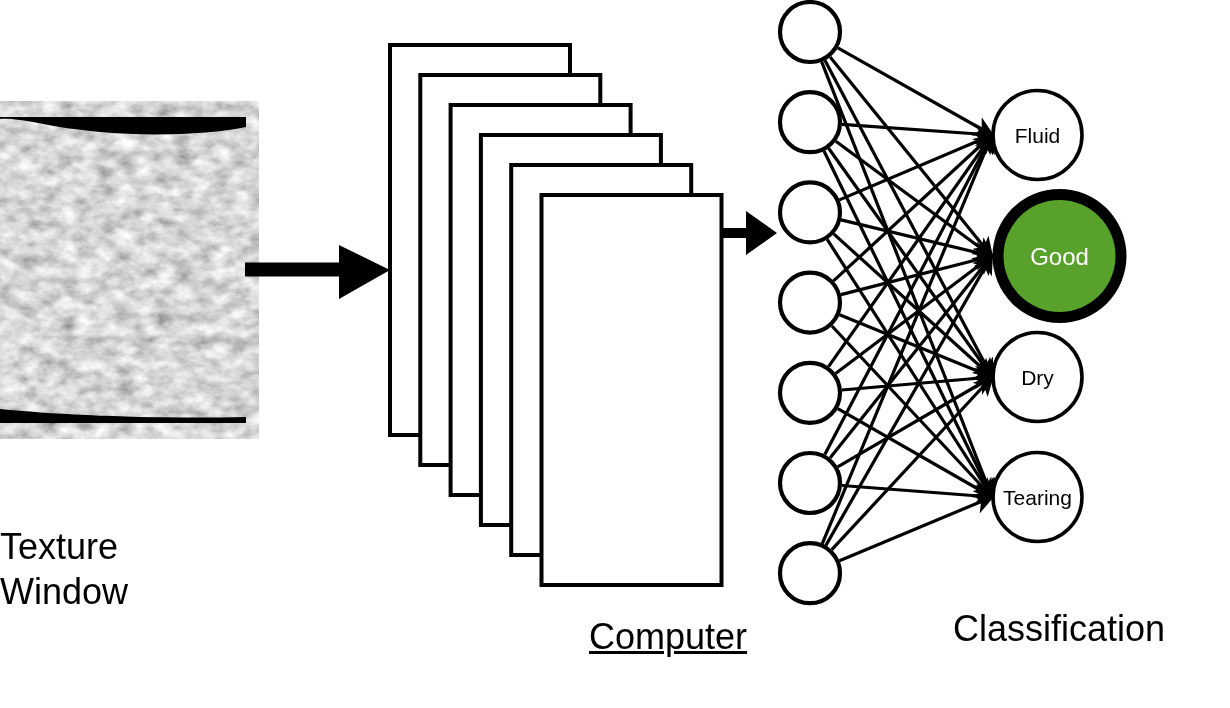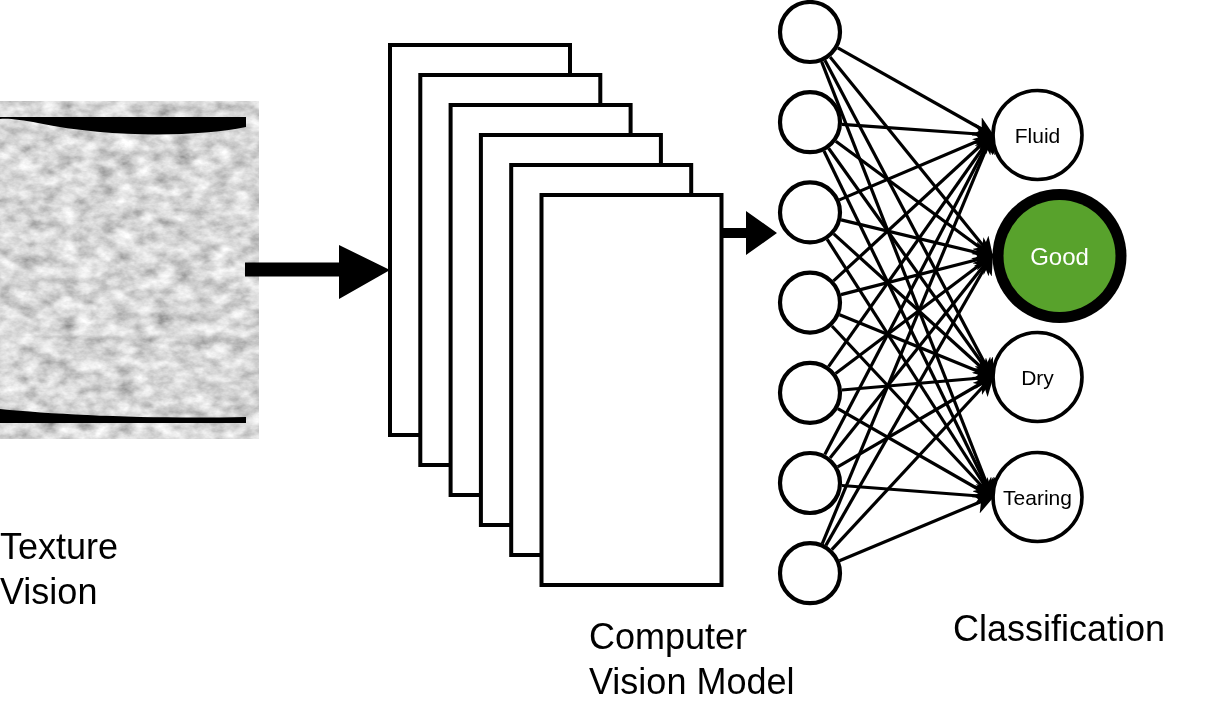--- a/index.html
+++ b/index.html
@@ -9,21 +9,21 @@
     font-family:"Liberation Sans", sans-serif;
   }
   .canvas{position:absolute;left:0;top:0;width:1230px;height:568px;}
   svg{position:absolute;left:0;top:0;display:block;}
   svg text{font-family:"Liberation Sans", sans-serif;}
   .caption{
     position:absolute;text-align:left;color:#000;
     font-size:36px;line-height:45px;white-space:nowrap;
   }
   #cap-texture{left:0px;top:524px;width:246px;}
-  #cap-cv{left:589px;top:614px;width:320px;}
+  #cap-cv{left:589px;top:614px;width:320px;text-decoration:underline;}
   #cap-class{left:953px;top:606px;width:320px;}
 </style>
 </head>
 <body>
 
 <div class="canvas">
 
   <svg id="diagram-svg" width="1230" height="708" viewBox="0 0 1230 708">
     <defs>
       <filter id="speckle" x="-5%" y="-5%" width="110%" height="110%">
@@ -110,25 +110,24 @@
     <g id="g-outlabels">
         <text x="1037.5" y="135" text-anchor="middle" dominant-baseline="central" font-size="21" fill="#000000">Fluid</text>
         <text x="1059.5" y="256" text-anchor="middle" dominant-baseline="central" font-size="24" fill="#ffffff">Good</text>
         <text x="1037.5" y="377" text-anchor="middle" dominant-baseline="central" font-size="21" fill="#000000">Dry</text>
         <text x="1037.5" y="497" text-anchor="middle" dominant-baseline="central" font-size="21" fill="#000000">Tearing</text>
       </g>
   </svg>
 
   <div class="caption" id="cap-texture">
     <div>Texture</div>
-    <div>Vision</div>
+    <div>Window</div>
   </div>
 
   <div class="caption" id="cap-cv">
     <div>Computer</div>
-    <div>Vision Model</div>
   </div>
 
   <div class="caption" id="cap-class">
     <div>Classification</div>
   </div>
 
 </div>
 
 </body></html>

